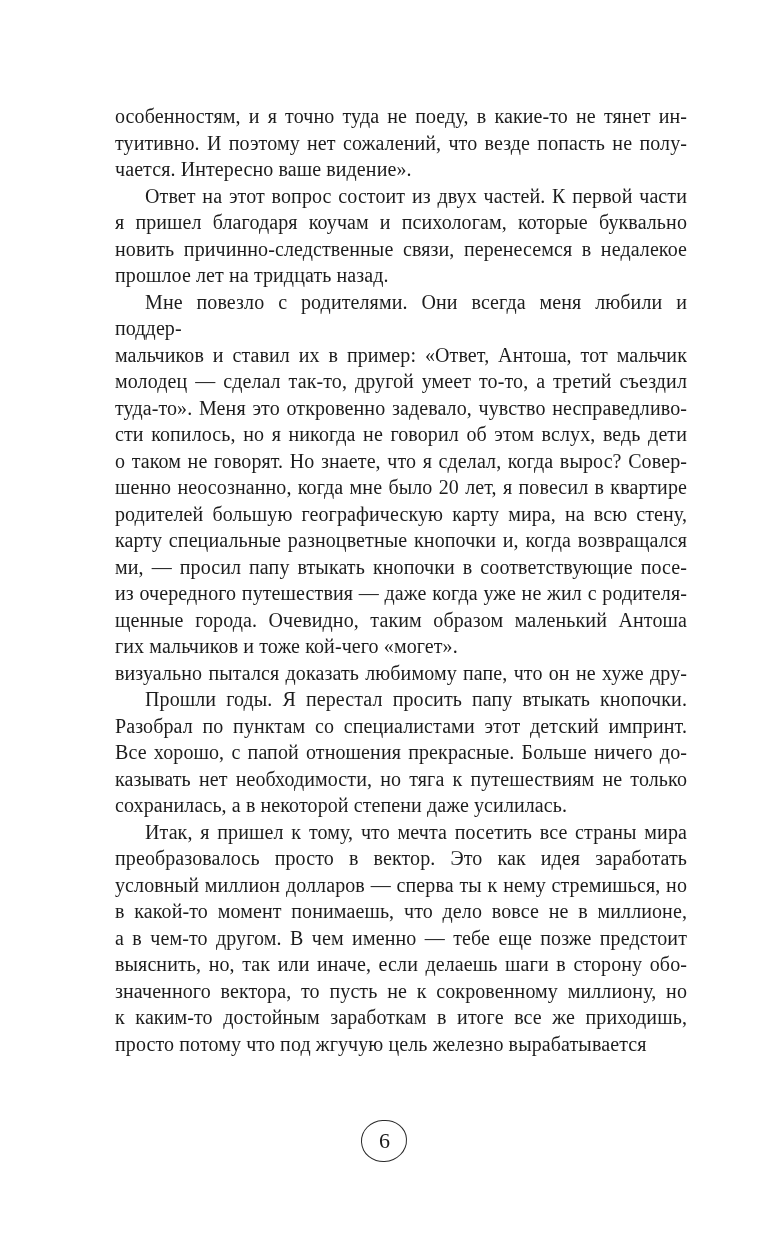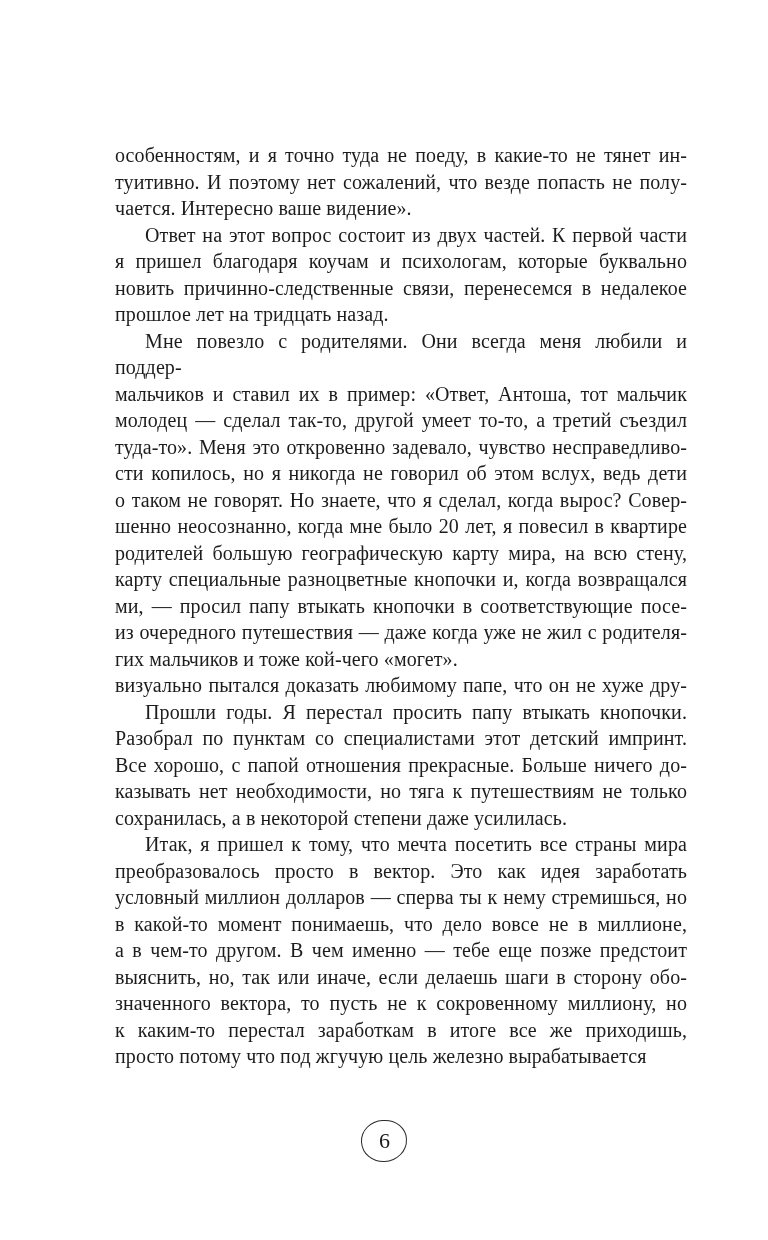--- a/index.html
+++ b/index.html
@@ -14,21 +14,20 @@
     background: #ffffff;
     font-family: "Liberation Serif", "DejaVu Serif", serif;
     color: #1c1c1c;
     overflow: hidden;
   }
   .text-block {
     position: absolute;
     left: 115px;
     top: 103px;
     width: 572px;
-    margin-top: 39px;
   }
   .paragraph {
     margin: 0;
     padding: 0;
   }
   .line {
     font-size: 20px;
     line-height: 26.5px;
     text-align: justify;
     text-align-last: justify;
@@ -87,39 +86,40 @@
         <div class="line">мальчиков и ставил их в пример: «Ответ, Антоша, тот мальчик</div>
         <div class="line">молодец — сделал так-то, другой умеет то-то, а третий съездил</div>
         <div class="line">туда-то». Меня это откровенно задевало, чувство несправедливо-</div>
         <div class="line">сти копилось, но я никогда не говорил об этом вслух, ведь дети</div>
         <div class="line">о таком не говорят. Но знаете, что я сделал, когда вырос? Совер-</div>
         <div class="line">шенно неосознанно, когда мне было 20 лет, я повесил в квартире</div>
         <div class="line">родителей большую географическую карту мира, на всю стену,</div>
         <div class="line">карту специальные разноцветные кнопочки и, когда возвращался</div>
         <div class="line">ми, — просил папу втыкать кнопочки в соответствующие посе-</div>
         <div class="line">из очередного путешествия — даже когда уже не жил с родителя-</div>
+        <div class="line">щенные города. Очевидно, таким образом маленький Антоша</div>
         <div class="line last">гих мальчиков и тоже кой-чего «могет».</div>
         <div class="line">визуально пытался доказать любимому папе, что он не хуже дру-</div>
       </div>
       <div class="paragraph">
         <div class="line indent">Прошли годы. Я перестал просить папу втыкать кнопочки.</div>
         <div class="line">Разобрал по пунктам со специалистами этот детский импринт.</div>
         <div class="line">Все хорошо, с папой отношения прекрасные. Больше ничего до-</div>
         <div class="line">казывать нет необходимости, но тяга к путешествиям не только</div>
         <div class="line last">сохранилась, а в некоторой степени даже усилилась.</div>
       </div>
       <div class="paragraph">
         <div class="line indent">Итак, я пришел к тому, что мечта посетить все страны мира</div>
         <div class="line">преобразовалось просто в вектор. Это как идея заработать</div>
         <div class="line">условный миллион долларов — сперва ты к нему стремишься, но</div>
         <div class="line">в какой-то момент понимаешь, что дело вовсе не в миллионе,</div>
         <div class="line">а в чем-то другом. В чем именно — тебе еще позже предстоит</div>
         <div class="line">выяснить, но, так или иначе, если делаешь шаги в сторону обо-</div>
         <div class="line">значенного вектора, то пусть не к сокровенному миллиону, но</div>
-        <div class="line">к каким-то перестал заработкам в итоге все же приходишь,</div>
+        <div class="line">к каким-то достойным заработкам в итоге все же приходишь,</div>
         <div class="line last">просто потому что под жгучую цель железно вырабатывается</div>
       </div>
     </div>
   <div class="pageno-wrap">
     <div class="pageno-circle">
       <span>6</span>
     </div>
   </div>
 </div>
 

